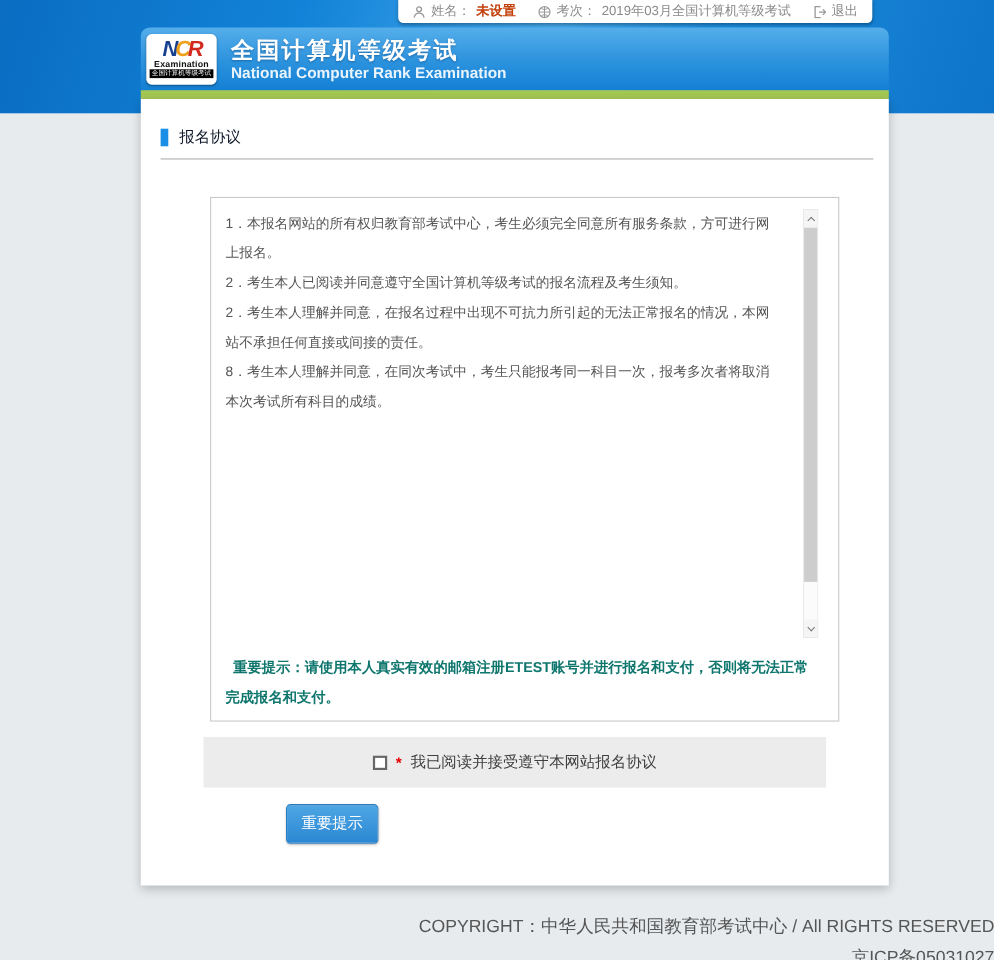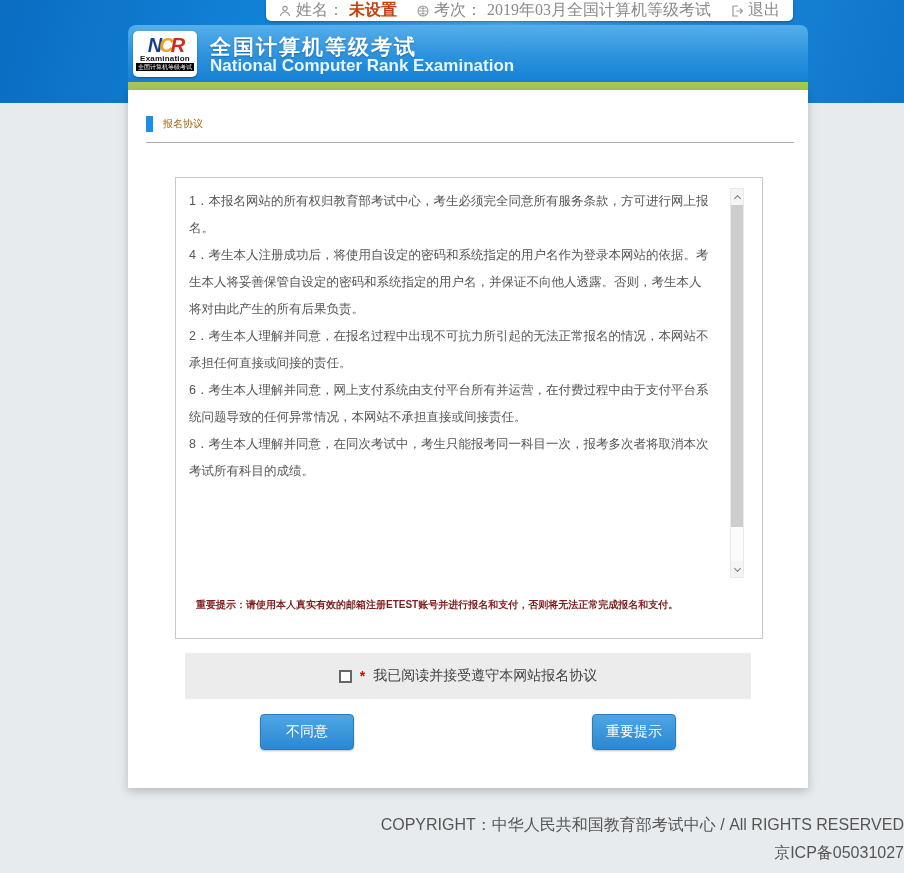--- a/index.html
+++ b/index.html
@@ -14,21 +14,21 @@
   .header-band {
     position: absolute; top: 0; left: 0; width: 904px; height: 103px;
     background: linear-gradient(105deg, #0a6dc2 0%, #1283d8 30%, #45a6e9 55%, #1e8cdb 70%, #0d74ca 100%);
   }
   
   .user-tab {
     position: absolute; top: 0; right: 111px; height: 21px; z-index: 5;
     background: #ffffff; border-radius: 0 0 5px 5px;
     box-shadow: 0 1px 3px rgba(0,0,0,.3);
     display: flex; align-items: center; gap: 5px; padding: 0 13px;
-    font-size: 16px; color: #8a8a8a; white-space: nowrap; font-family: Liberation Serif, serif;
+    font-size: 12px; color: #8a8a8a; white-space: nowrap;
   }
   .user-tab .sep { width: 10px; }
   .unset { color: #c2410c; font-weight: bold; }
   .tab-ic { display: inline-flex; }
   
   .page-column { position: relative; z-index: 2; width: 680px; margin-left: 128px; }
   .banner {
     margin-top: 25px; height: 57px; border-radius: 8px 8px 0 0;
     background: linear-gradient(180deg, #55aeea 0%, #2b92dd 55%, #1480d4 100%);
     display: flex; align-items: center; padding-left: 5px;
@@ -44,41 +44,41 @@
     box-shadow: 0 1px 2px rgba(0,0,0,.35);
     display: flex; flex-direction: column; align-items: center; justify-content: center;
     overflow: hidden; flex-shrink: 0;
   }
   .ncr { font-weight: bold; font-size: 20px; line-height: 17px; letter-spacing: -3px; font-style: italic; }
   .ncr .n { color: #16408f; } .ncr .c { color: #f0a11c; } .ncr .r { color: #d2291f; }
   .exam-text { font-size: 8px; font-weight: bold; color: #111; line-height: 9px; letter-spacing: .2px; }
   .logo-black-bar { background: #000; color: #fff; font-size: 6px; line-height: 8px; padding: 0 2px; white-space: nowrap; }
   .banner-titles { margin-left: 13px; }
   .title-cn { font-size: 21px; color: #fff; font-weight: bold; letter-spacing: 2px; text-shadow: 0 1px 2px rgba(0,40,90,.4); line-height: 25px; }
-  .title-en { font-size: 17px; color: #e9f4fd; font-weight: bold; line-height: 14px; }
+  .title-en { font-size: 14px; color: #e9f4fd; font-weight: bold; line-height: 14px; }
   
   .section-title-row { display: flex; align-items: center; gap: 10px; padding: 26px 0 0 18px; }
   .title-bar-mark { width: 7px; height: 16px; background: #1b8fe6; }
-  .section-title { font-size: 10px; color: #a16207; }
+  .section-title { font-size: 14px; color: #0f172a; }
   .title-rule { margin: 10px 14px 0 18px; border-top: 1px solid #a9adb2; }
   
-  .agreement-box { margin: 34px 45px 0 47px; border: 1px solid #c9c9c9; background: #fff; padding-bottom: 20px; }
+  .agreement-box { margin: 34px 45px 0 63px; border: 1px solid #c9c9c9; background: #fff; padding-bottom: 8px; }
   .scroll-area { position: relative; margin: 10px 18px 0 13px; height: 390px; overflow: hidden; }
   .scroll-text { padding-right: 34px; font-size: 12.5px; line-height: 27px; color: #555; }
   .scroll-text p { margin: 0; }
   
   .v-scrollbar { position: absolute; top: 0; right: 0; width: 14px; height: 390px; background: #f5f5f5; border: 1px solid #e9e9e9; display: flex; flex-direction: column; }
   .sb-btn { height: 16px; display: flex; align-items: center; justify-content: center; background: #f5f5f5; }
   .sb-track { flex: 1; position: relative; background: #fbfbfb; }
   .sb-thumb { position: absolute; top: 0; left: 0; width: 12px; height: 322px; background: #cdcdcd; }
   .chev { width: 5px; height: 5px; border-left: 1.6px solid #7a7a7a; border-top: 1.6px solid #7a7a7a; }
   .chev.up { transform: translateY(1px) rotate(45deg); }
   .chev.down { transform: translateY(-1px) rotate(225deg); }
   
-  .warning-text { margin: 13px 16px 0 13px; color: #7f1d1d; font-weight: bold; font-size: 10px; line-height: 27px; text-indent: 7px; }
+  .warning-text { margin: 13px 16px 0 13px; color: #0f766e; font-weight: bold; font-size: 13px; line-height: 27px; text-indent: 7px; }
   
   .accept-bar {
     margin: 14px auto 0; width: 566px; height: 46px; background: #ececec;
     display: flex; align-items: center; justify-content: center; gap: 8px;
     font-size: 14px; color: #3f3f3f;
   }
   .checkbox { width: 13px; height: 13px; border: 2px solid #666; background: #fff; cursor: pointer; flex-shrink: 0; }
   .req-star { color: #e60000; font-weight: bold; font-size: 14px; }
   
   .btn-row { margin-top: 15px; display: flex; justify-content: space-between; padding: 0 132px; }
@@ -148,23 +148,22 @@
     <div class="section-title-row">
       <div class="title-bar-mark"></div>
       <div class="section-title">报名协议</div>
     </div>
     <div class="title-rule"></div>
 
     <div class="agreement-box">
       <div class="scroll-area">
         <div class="scroll-text">
           <p>1．本报名网站的所有权归教育部考试中心，考生必须完全同意所有服务条款，方可进行网上报名。</p>
-          <p>4．考生本人注册成功后，将使用自设定的密码和系统指定的用户名作为登录本网站的依据。考生本人将妥善保管自设定的密码和系统指定的用户名，并保证不向他人透露。否则，考生本人将对由此产生的所有后果负责。</p>
+          <p>2．考生本人已阅读并同意遵守全国计算机等级考试的报名流程及考生须知。</p>
           <p>2．考生本人理解并同意，在报名过程中出现不可抗力所引起的无法正常报名的情况，本网站不承担任何直接或间接的责任。</p>
-          <p>6．考生本人理解并同意，网上支付系统由支付平台所有并运营，在付费过程中由于支付平台系统问题导致的任何异常情况，本网站不承担直接或间接责任。</p>
           <p>8．考生本人理解并同意，在同次考试中，考生只能报考同一科目一次，报考多次者将取消本次考试所有科目的成绩。</p>
         </div>
         <div class="v-scrollbar">
           <div class="sb-btn">
               <i class="chev up"></i>
             </div>
           <div class="sb-track">
             <div class="sb-thumb"></div>
           </div>
           <div class="sb-btn">
@@ -175,21 +174,20 @@
       <div class="warning-text">重要提示：请使用本人真实有效的邮箱注册ETEST账号并进行报名和支付，否则将无法正常完成报名和支付。</div>
     </div>
 
     <div class="accept-bar">
       <span class="checkbox"></span>
       <span class="req-star">*</span>
       <span>我已阅读并接受遵守本网站报名协议</span>
     </div>
 
     <div class="btn-row">
-      <button class="btn disagree">不同意</button>
       <button class="btn accept">重要提示</button>
     </div>
 
   </div>
 </div>
 
 <div class="footer">
   <div class="line1">COPYRIGHT：中华人民共和国教育部考试中心 / All RIGHTS RESERVED</div>
   <div class="line2">京ICP备05031027</div>
 </div>

